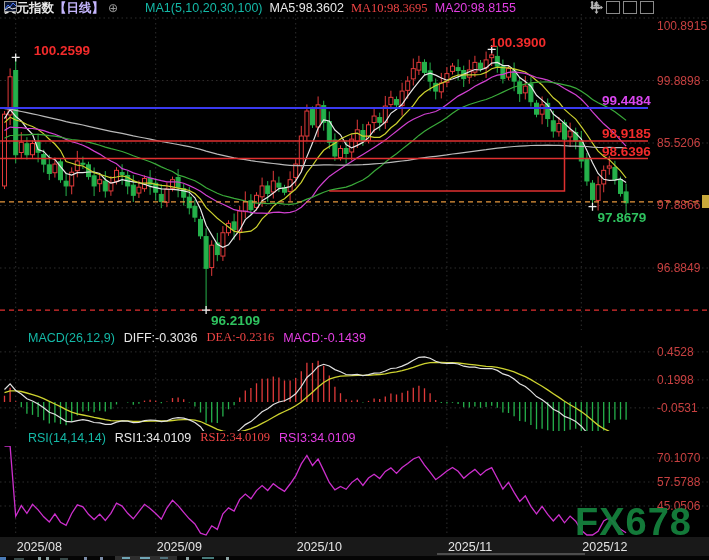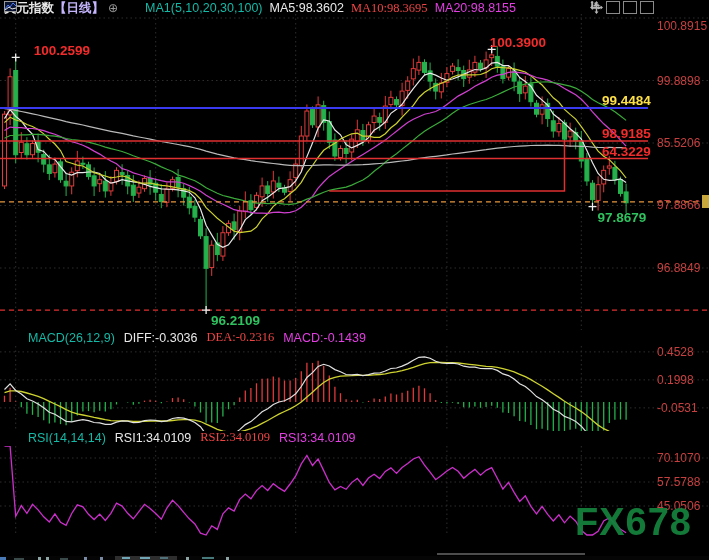--- a/index.html
+++ b/index.html
@@ -10,21 +10,21 @@
        font-size:12.5px;white-space:nowrap;z-index:6;}
   .hdr2{position:absolute;left:4px;height:13px;display:flex;align-items:center;gap:9px;
         font-size:12.5px;white-space:nowrap;z-index:6;margin-left:24px;}
   .c-white{color:#e8e8e8;} .c-gold{color:#c4b5fd;} .c-gray{color:#9a9a9a;}
   .c-yellow{color:#ef4444;font-family:Liberation Serif, serif;} .c-magenta{color:#e23ee2;} .c-ltgray{color:#14b8a6;}
   .toolbar{position:absolute;right:55px;top:1px;display:flex;gap:3px;z-index:6;}
   .tbtn{width:13px;height:13px;display:flex;align-items:center;justify-content:center;}
   .tbtn.boxed{border:1px solid #8a8a8a;width:12px;height:11px;}
   .axlbl{position:absolute;font-size:12px;color:#c74040;z-index:5;letter-spacing:0;}
   .lvl{position:absolute;font-size:13.5px;font-weight:bold;z-index:5;}
-  .lvl.red{color:#f22b2b;} .lvl.blue{color:#fde047;}
+  .lvl.red{color:#f22b2b;} .lvl.blue{color:#d946ef;}
   .mark{position:absolute;font-size:13.5px;font-weight:bold;z-index:5;}
   .mark.hi{color:#f22b2b;} .mark.lo{color:#2fc25f;}
   .xstrip{position:absolute;left:0;top:537px;width:709px;height:19px;background:#191919;z-index:4;}
   .xlab{position:absolute;top:3px;font-size:12.5px;color:#e3e3e3;}
   .scrollline{position:absolute;left:437px;top:553px;width:148px;height:2px;background:#4d4d4d;z-index:5;}
   .watermark{position:absolute;left:575px;top:501px;font-size:38px;font-weight:600;color:#15803d;
              letter-spacing:1px;z-index:7;opacity:0.95;}
   .pricetag{position:absolute;left:702px;top:195px;width:7px;height:13px;background:#c8a83a;z-index:5;}
   .botstrip{position:absolute;left:0;top:556px;width:709px;height:4px;background:#050505;z-index:8;}
   .frag{position:absolute;}
@@ -496,20 +496,27 @@
     <span class="c-magenta">MACD:-0.1439</span>
   </div>
 
   <div class="hdr2" style="top:431px;">
     <span class="c-ltgray">RSI(14,14,14)</span>
     <span class="c-white">RSI1:34.0109</span>
     <span class="c-yellow">RSI2:34.0109</span>
     <span class="c-magenta">RSI3:34.0109</span>
   </div>
 
+  <div class="xstrip">
+      <div class="xlab" style="left: 16.7px;">2025/08</div>
+      <div class="xlab" style="left: 156.7px;">2025/09</div>
+      <div class="xlab" style="left: 296.7px;">2025/10</div>
+      <div class="xlab" style="left: 447.9px;">2025/11</div>
+      <div class="xlab" style="left: 582.3px;">2025/12</div>
+    </div>
   <div class="scrollline"></div>
 
   <div class="pricetag"></div>
 
   <div class="watermark">FX678</div>
 
   <div class="botstrip">
       <div class="frag" style="left: 0px; top: 1px; width: 6px; height: 3px; background: rgb(74, 122, 181);"></div>
       <div class="frag" style="left: 14px; top: 2px; width: 10px; height: 2px; background: rgb(58, 74, 74);"></div>
       <div class="frag" style="left: 38px; top: 1px; width: 3px; height: 3px; background: rgb(143, 165, 165);"></div>
@@ -531,18 +538,18 @@
     <div class="axlbl" style="left: 657px; top: 198.497px;">97.8866</div>
     <div class="axlbl" style="left: 657px; top: 261px;">96.8849</div>
     <div class="axlbl" style="left: 657px; top: 344.889px;">0.4528</div>
     <div class="axlbl" style="left: 657px; top: 372.888px;">0.1998</div>
     <div class="axlbl" style="left: 657px; top: 400.876px;">-0.0531</div>
     <div class="axlbl" style="left: 657px; top: 451px;">70.1070</div>
     <div class="axlbl" style="left: 657px; top: 475px;">57.5788</div>
     <div class="axlbl" style="left: 657px; top: 499.001px;">45.0506</div>
     <div class="lvl blue" style="left: 602px; top: 93.0452px;">99.4484</div>
     <div class="lvl red" style="left: 602px; top: 126.109px;">98.9185</div>
-    <div class="lvl red" style="left: 602px; top: 143.512px;">64.3229</div>
+    <div class="lvl red" style="left: 602px; top: 143.512px;">98.6396</div>
     <div class="mark hi" style="left: 33.7px; top: 43.41px;">100.2599</div>
     <div class="mark hi" style="left: 489.7px; top: 35.2921px;">100.3900</div>
     <div class="mark lo" style="left: 211.1px; top: 313.056px;">96.2109</div>
     <div class="mark lo" style="left: 597.5px; top: 209.664px;">97.8679</div>
   </div>
 
 </body></html>

